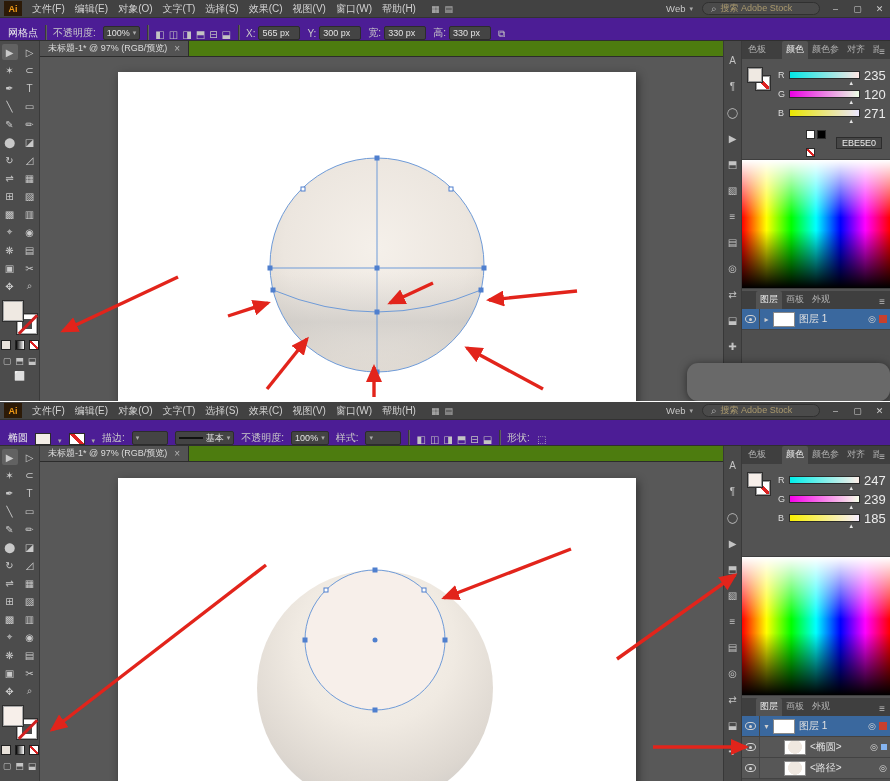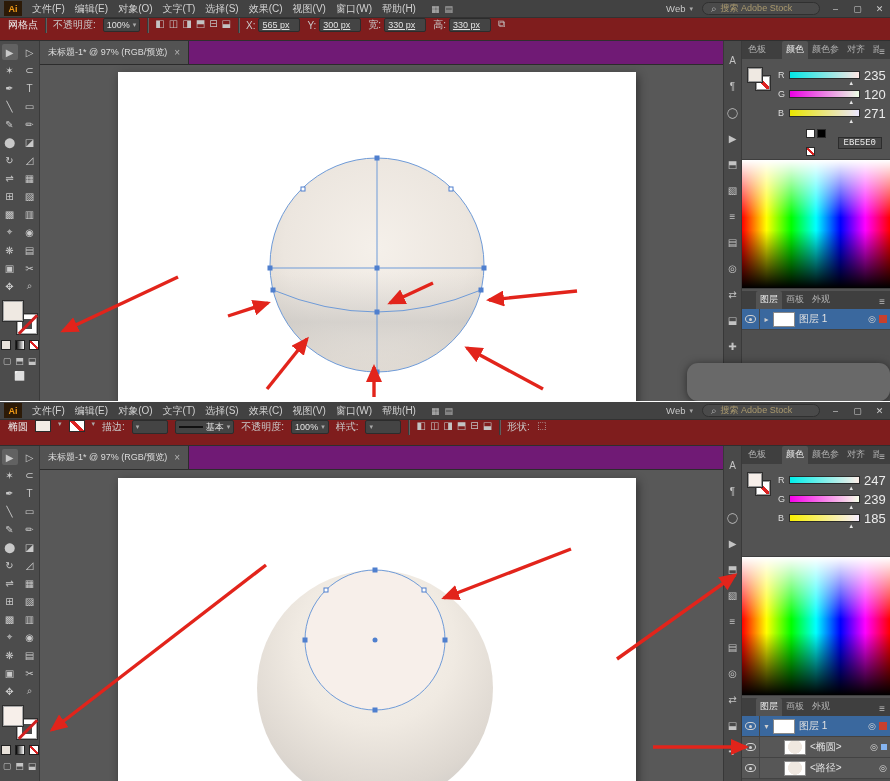--- a/index.html
+++ b/index.html
@@ -17,26 +17,26 @@
   .menu-item { padding:0 5px; white-space:nowrap;text-align:right; }
   .mb-icons { display:flex; gap:5px; margin-left:10px; color:#bdbdbd; }
   .mb-icon { font-size:9px; }
   .mb-right { margin-left:auto; display:flex; align-items:center; gap:9px; }
   .ws-switch { color:#c8c8c8; font-size:9.5px; display:flex; gap:4px; align-items:center; }
   .searchbox { display:flex; align-items:center; gap:4px; background:#4a4a4a; border:1px solid #303030; border-radius:9px; padding:0 8px; height:13px; color:#ab9a6e; font-size:9px; min-width:118px; }
   .mag { color:#b5b5b5; font-size:10px; }
   .winbtn { width:13px; text-align:center; color:#cccccc; font-size:9px; }
 
   
-  .controlbar { background:#7f1d1d; border-bottom:1px solid #2f2f2f; display:flex; align-items:flex-start; gap:7px; padding:0 8px; color:#c9c9c9; font-size:10px; }
+  .controlbar { background:#4c1d95; border-bottom:1px solid #2f2f2f; display:flex; align-items:flex-end; gap:7px; padding:0 8px; color:#c9c9c9; font-size:10px; }
   #s1 .controlbar { height:23px; }
   #s2 .controlbar { height:26px; }
   .cb-label.strong { color:#ececec; }
   .cb-field { background:#444; border:1px solid #2c2c2c; border-radius:2px; min-width:36px; height:14px; display:inline-flex; align-items:center; justify-content:space-between; gap:3px; padding:0 3px; font-size:9px; color:#e2e2e2; }
-  .cb-field.num { min-width:42px;text-decoration:underline; }
+  .cb-field.num { min-width:42px; }
   .car { font-style:normal; font-size:7px; color:#aaa; }
   .vsep { width:1px; height:15px; background:#393939; box-shadow:1px 0 0 #606060; }
   .cb-icons { display:inline-flex; gap:4px; }
   .cb-icon { font-size:10px; color:#c3c3c3; }
   .cb-group { display:inline-flex; align-items:center; gap:3px; }
   .cb-fields { display:inline-flex; gap:7px; }
   .swmini { width:16px; height:12px; border:1px solid #2b2b2b; display:inline-block; }
   .swmini.fill { background:#f3ede6; }
   .swmini.stroke { background:linear-gradient(45deg,#fff 40%,#d22 40%,#d22 60%,#fff 60%); }
   .brushline { display:inline-block; width:24px; height:2px; background:#111; }
@@ -60,21 +60,21 @@
   .strokesw::before { content:""; position:absolute; left:-3px; top:8px; width:26px; height:3px; background:#cf1f1f; transform:rotate(-45deg); z-index:2; }
   .toolrow3 { display:flex; justify-content:center; gap:4px; margin-top:6px; color:#c5c5c5; font-size:9px; }
   .m1,.m2,.m3 { width:10px; height:10px; border:1px solid #222; display:inline-block; }
   .m1 { background:#e8e2da; }
   .m2 { background:linear-gradient(to right,#000,#fff); }
   .m3 { background:linear-gradient(45deg,#fff 40%,#d22 40%,#d22 60%,#fff 60%); }
   .toolrow1 { text-align:center; margin-top:5px; color:#c5c5c5; font-size:9px; }
 
   
   .canvascol { flex:1; position:relative; background:#585858; }
-  .tabbar { height:24px; background:#701a75; border-bottom:1px solid #2c2c2c; display:flex; }
+  .tabbar { height:16px; background:#4d7c0f; border-bottom:1px solid #2c2c2c; display:flex; }
   .doctab { background:#535353; color:#dcdcdc; font-size:9px; padding:0 8px; display:flex; gap:7px; align-items:center; border-right:1px solid #2c2c2c; }
   .tabclose { color:#b5b5b5; font-size:10px; }
   .canvas { position:absolute; top:16px; left:0; right:0; bottom:0; overflow:hidden; }
   .artboard { position:absolute; background:#fff; box-shadow:2px 3px 9px rgba(0,0,0,0.45); }
   #s1 .artboard { left:78px; top:15px; width:518px; height:700px; }
   #s2 .artboard { left:78px; top:16px; width:518px; height:600px; }
   .art-svg { position:absolute; inset:0; width:100%; height:100%; }
 
   
   .dock { width:18px; background:#494949; border-left:1px solid #383838; display:flex; flex-direction:column; align-items:center; padding-top:14px; gap:12px; }
@@ -100,21 +100,21 @@
   .chl { font-size:9px; color:#ddd; width:7px; flex:none; }
   .sl { flex:1; height:8px; border:1px solid #2a2a2a; position:relative; }
   .thumb { position:absolute; right:7%; bottom:-8px; font-size:6px; line-height:6px; color:#e6e6e6; }
   .chv { font-size:13px; color:#ebebeb; width:20px; text-align:right; flex:none; }
   .s1r { background:linear-gradient(to right,rgb(0,230,228),rgb(255,230,228)); }
   .s1g { background:linear-gradient(to right,rgb(235,0,228),rgb(235,255,228)); }
   .s1b { background:linear-gradient(to right,rgb(235,230,0),rgb(235,230,255)); }
   .s2r { background:linear-gradient(to right,rgb(0,239,234),rgb(255,239,234)); }
   .s2g { background:linear-gradient(to right,rgb(247,0,234),rgb(247,255,234)); }
   .s2b { background:linear-gradient(to right,rgb(247,239,0),rgb(247,239,255)); }
-  .hexrow { display:flex; align-items:center; justify-content:flex-end; margin-top:1px; padding:0 2px 0 28px;font-family:Liberation Mono, monospace; }
+  .hexrow { display:flex; align-items:center; justify-content:flex-end; margin-top:1px; padding:0 2px 0 28px; }
   .bw i { display:inline-block; width:9px; height:9px; border:1px solid #2a2a2a; margin-right:2px; }
   .bw .w { background:#fff; } .bw .k { background:#000; }
   .bw .n { background:linear-gradient(45deg,#fff 40%,#d22 40%,#d22 60%,#fff 60%); }
   .hex { font-size:9px; color:#ebebeb; background:#464646; border:1px solid #2c2c2c; padding:0 5px; }
 
   .spectrum { margin-bottom:2px; border-top:1px solid #3e3e3e; border-bottom:1px solid #3e3e3e; cursor:crosshair;
     background:
       linear-gradient(to bottom, #ffffff 0%, rgba(255,255,255,0) 45%, rgba(0,0,0,0) 55%, #000000 100%),
       linear-gradient(to right, #ff0000 0%, #ffff00 16.6%, #00ff00 33.3%, #00ffff 50%, #0000ff 66.6%, #ff00ff 83.3%, #ff0000 100%);
   }

